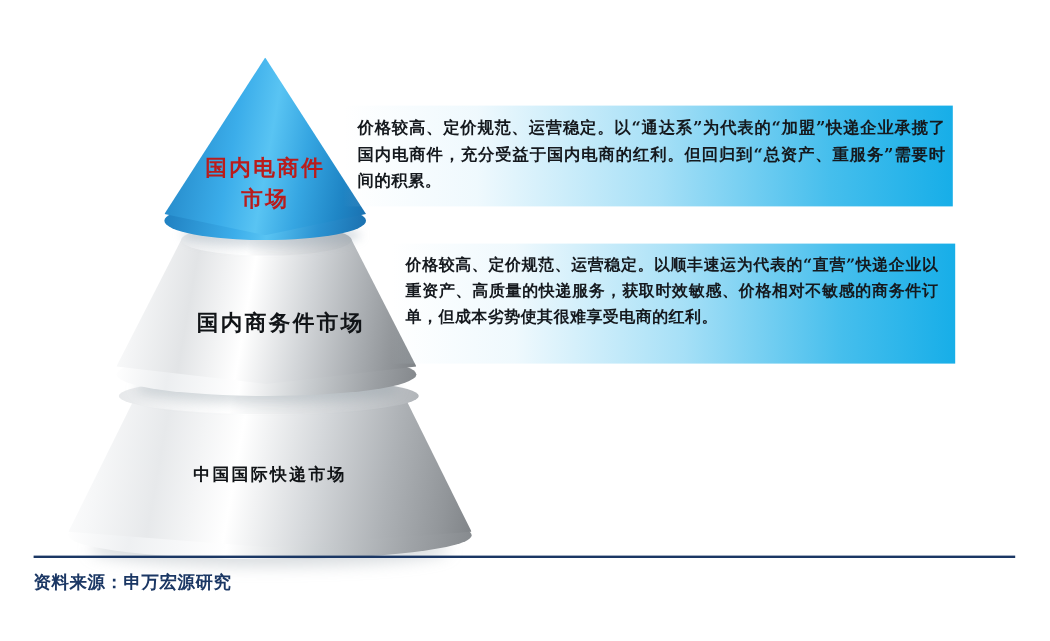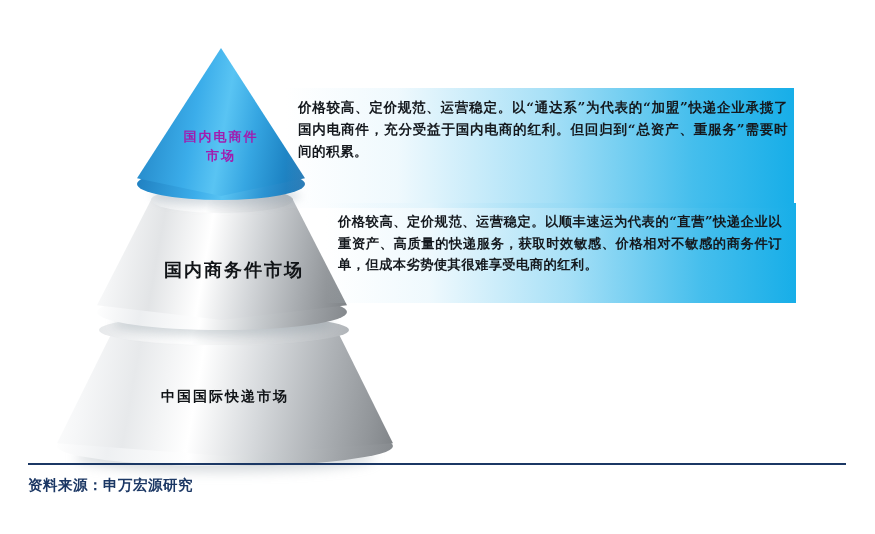--- a/index.html
+++ b/index.html
@@ -207,22 +207,22 @@
     font-weight: bold;
     color: #111417;
     letter-spacing: 2px;
     line-height: 1.45;
     font-family: "DejaVu Serif", "Liberation Serif", serif;
   }
   .p-label-top {
     left: 74px;
     top: 82px;
     width: 184px;
-    font-size: 13px;
-    color: #a21caf;
+    font-size: 18px;
+    color: #b91c1c;
   }
   .p-label-mid {
     left: 58px;
     top: 211px;
     width: 242px;
     font-size: 18px;
   }
   .p-label-bot {
     left: 10px;
     top: 340px;
@@ -245,21 +245,21 @@
     margin: 0;
     font-family: "DejaVu Serif", "Liberation Serif", serif;
     font-weight: bold;
     font-size: 13.6px;
     line-height: 1.62;
     color: #15191e;
     letter-spacing: 0.4px;
     text-align: justify;
   }
   .callout-1 {
-    left: 286px; top: 88px; width: 508px; height: 120px;
+    left: 286px; top: 88px; width: 508px; height: 84px;
     padding: 8px 6px 0 12px;
   }
   .callout-2 {
     left: 326px; top: 203px; width: 470px; height: 100px;
     padding: 8px 14px 17px 12px;
   }
   .callout-3 {
     left: 370px; top: 322px; width: 430px; height: 84px;
     padding: 9px 14px 0 12px;
   }

